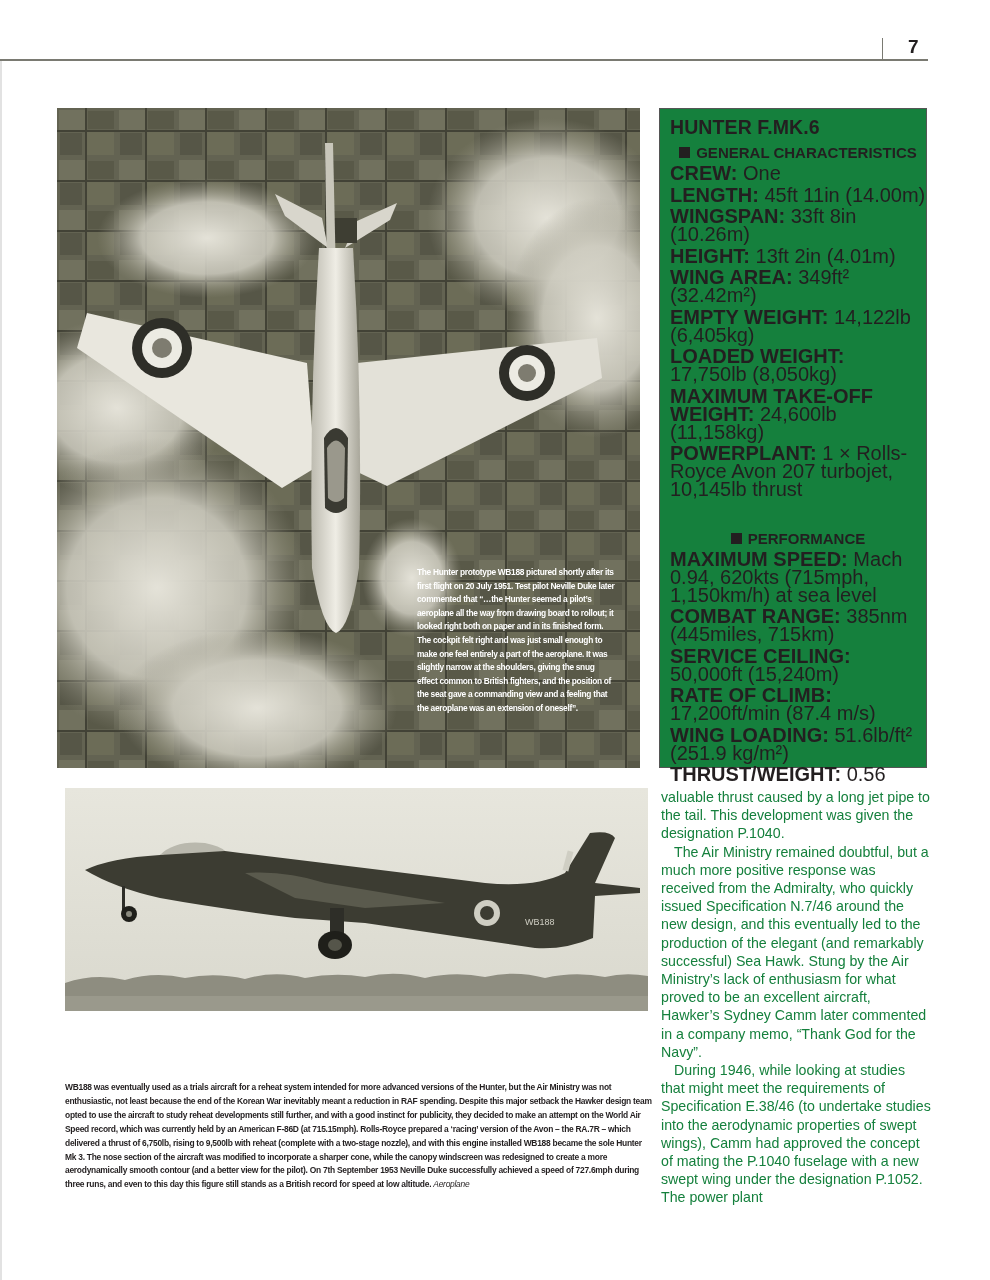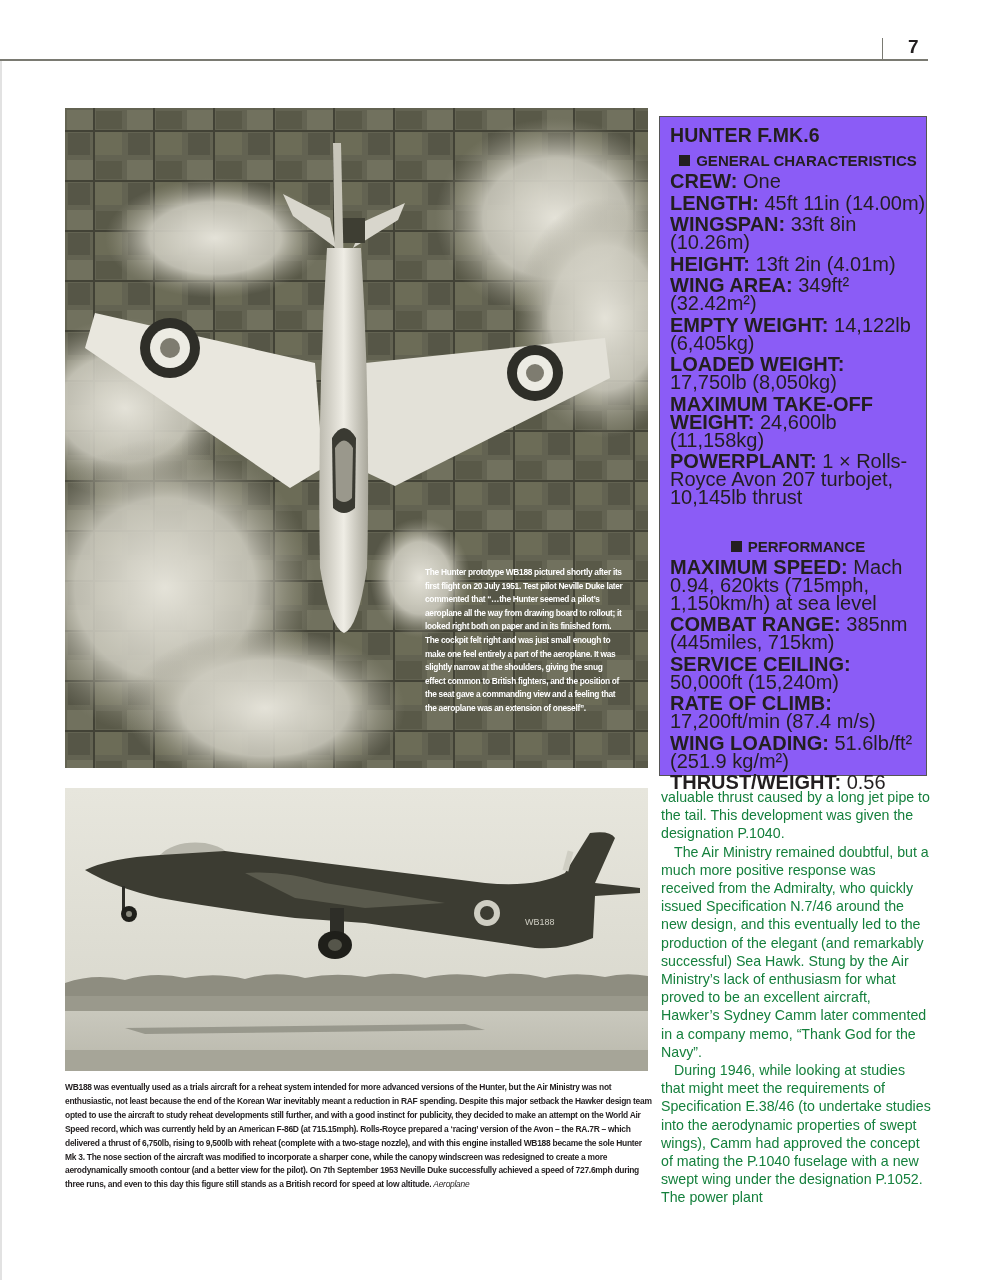--- a/index.html
+++ b/index.html
@@ -6,39 +6,39 @@
   html, body { width: 990px; height: 1280px; background: #ffffff; overflow: hidden; }
   body { position: relative; font-family: "Liberation Sans", "DejaVu Sans", sans-serif; color: #231f20; }
 
   
   .header-rule { position: absolute; left: 0; top: 59px; width: 928px; height: 2px; background: #7a7a72; }
   .header-tick { position: absolute; left: 882px; top: 38px; width: 1px; height: 22px; background: #7a7a72; }
   .page-number { position: absolute; left: 908px; top: 36px; font-size: 19px; font-weight: bold; color: #231f20; }
   .left-edge { position: absolute; left: 0; top: 60px; width: 2px; height: 1220px; background: #e2e2e2; }
 
   
-  .photo-top { position: absolute; left: 65px; top: 108px; width: 583px; height: 660px; overflow: hidden;
+  .photo-top { position: absolute; left: 57px; top: 108px; width: 583px; height: 660px; overflow: hidden;
     background: #5e5e4e; }
   .photo-top svg { position: absolute; left: 0; top: 0; }
   .photo-caption-overlay { position: absolute; left: 360px; top: 458px; width: 200px;
     font-family: "Liberation Sans", sans-serif; font-weight: bold; font-size: 9.3px; line-height: 13.6px;
     color: #ffffff; letter-spacing: -0.35px; transform: scaleX(0.9); transform-origin: left top; width: 222px; }
 
   
-  .spec-box { position: absolute; left: 659px; top: 116px; width: 268px; height: 660px;
-    border: 1.5px solid #555; padding: 6px 0 0 10px; background: #8b5cf6; }
+  .spec-box { position: absolute; left: 659px; top: 108px; width: 268px; height: 660px;
+    border: 1.5px solid #555; padding: 6px 0 0 10px; background: #15803d; }
   .spec-title { font-size: 19.5px; font-weight: bold; line-height: 24px; margin-bottom: 3px; letter-spacing: 0.1px; }
   .spec-section { font-size: 15px; font-weight: bold; line-height: 21px; margin-bottom: 1px; text-align: center; }
   .spec-section .square { display: inline-block; width: 11px; height: 11px; background: #231f20; margin-right: 6px; vertical-align: 0px; }
   .spec-item { font-size: 20px; line-height: 18px; margin-bottom: 3.5px; }
   .spec-item .lbl { font-weight: bold; }
   .spec-gap { height: 26px; }
 
   
-  .photo-bottom { position: absolute; left: 65px; top: 788px; width: 583px; height: 283px; overflow: hidden; background: #84cc16; }
+  .photo-bottom { position: absolute; left: 65px; top: 788px; width: 583px; height: 223px; overflow: hidden; background: #84cc16; }
   .photo-bottom svg { position: absolute; left: 0; top: 0; }
 
   
   .caption-bottom { position: absolute; left: 65px; top: 1080px; width: 600px;
     font-weight: bold; font-size: 9.4px; line-height: 13.9px; color: #231f20; letter-spacing: -0.3px;
     transform: scaleX(0.9); transform-origin: left top; width: 655px; }
   .caption-bottom .credit { font-style: italic; font-weight: normal; }
 
   
   .body-text { position: absolute; left: 661px; top: 788px; width: 270px; font-size: 14.2px; line-height: 18.2px; color: #15803d; }

